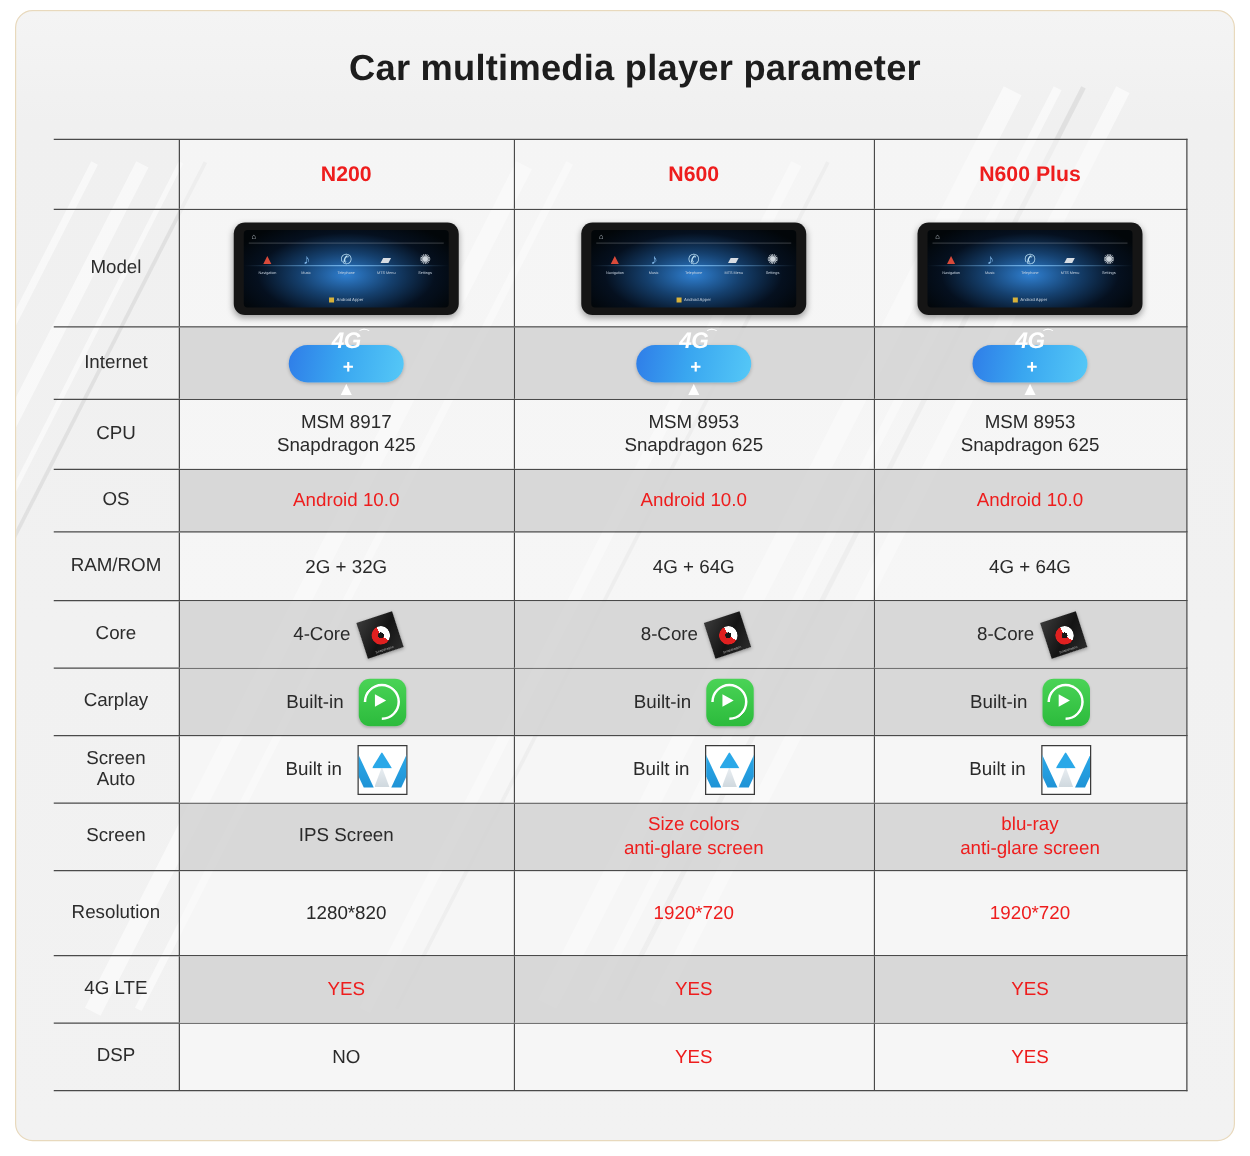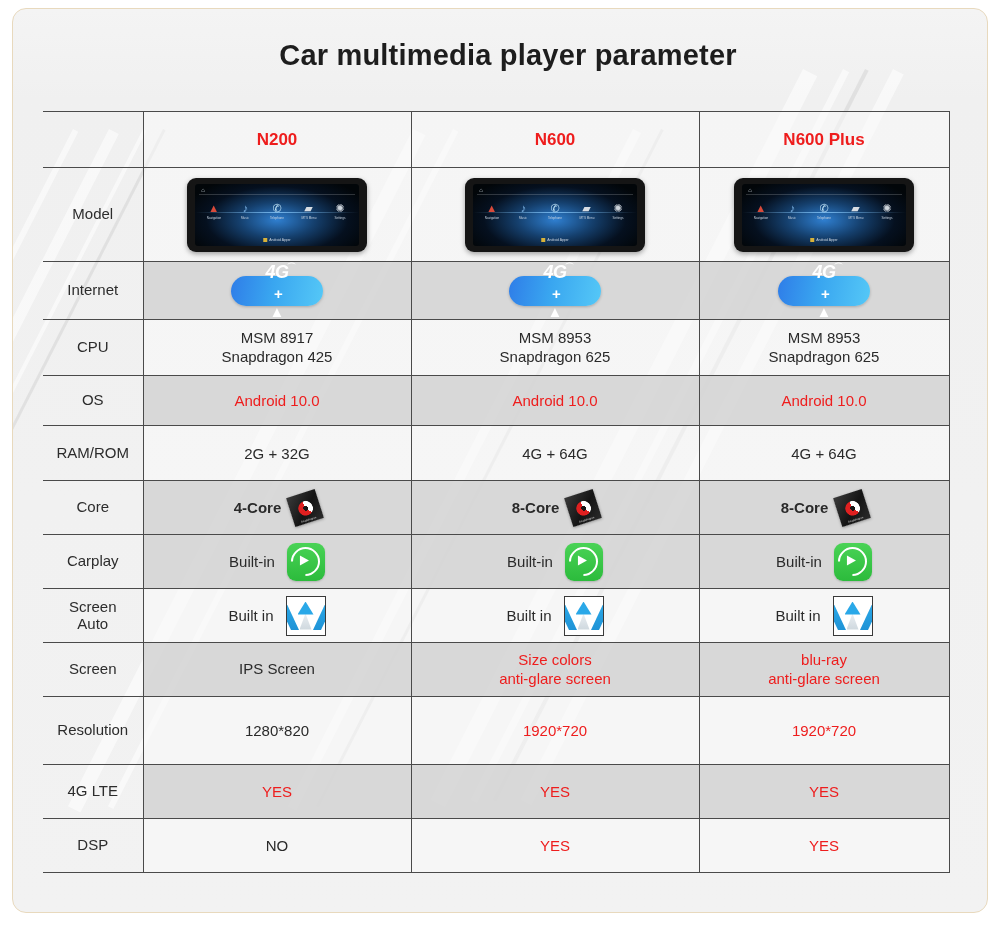--- a/index.html
+++ b/index.html
@@ -132,21 +132,21 @@
     font-size:18px;font-weight:bold;font-style:italic;
     letter-spacing:-.5px;position:relative;
   }
   .badge4g .g4 sup{
     position:absolute;right:-7px;top:-1px;font-size:9px;font-style:normal;
   }
   .badge4g .plus{font-size:15px;font-weight:bold;margin:0 3px 0 6px;}
   .badge4g .wifi{font-size:15px;line-height:1;}
 
   
-  .chipwrap{display:inline-flex;align-items:center;gap:9px;font-weight:bold;}
+  .chipwrap{display:inline-flex;align-items:center;gap:9px;}
   .chip{
     width:30px;height:30px;
     background:linear-gradient(135deg,#3a3a3a 0%,#141414 55%,#2b2b2b 100%);
     transform:rotate(-18deg);
     display:flex;align-items:center;justify-content:center;
     box-shadow:0 1px 3px rgba(0,0,0,.35);
     position:relative;
   }
   .chip .s{
     width:15px;height:15px;border-radius:50%;

